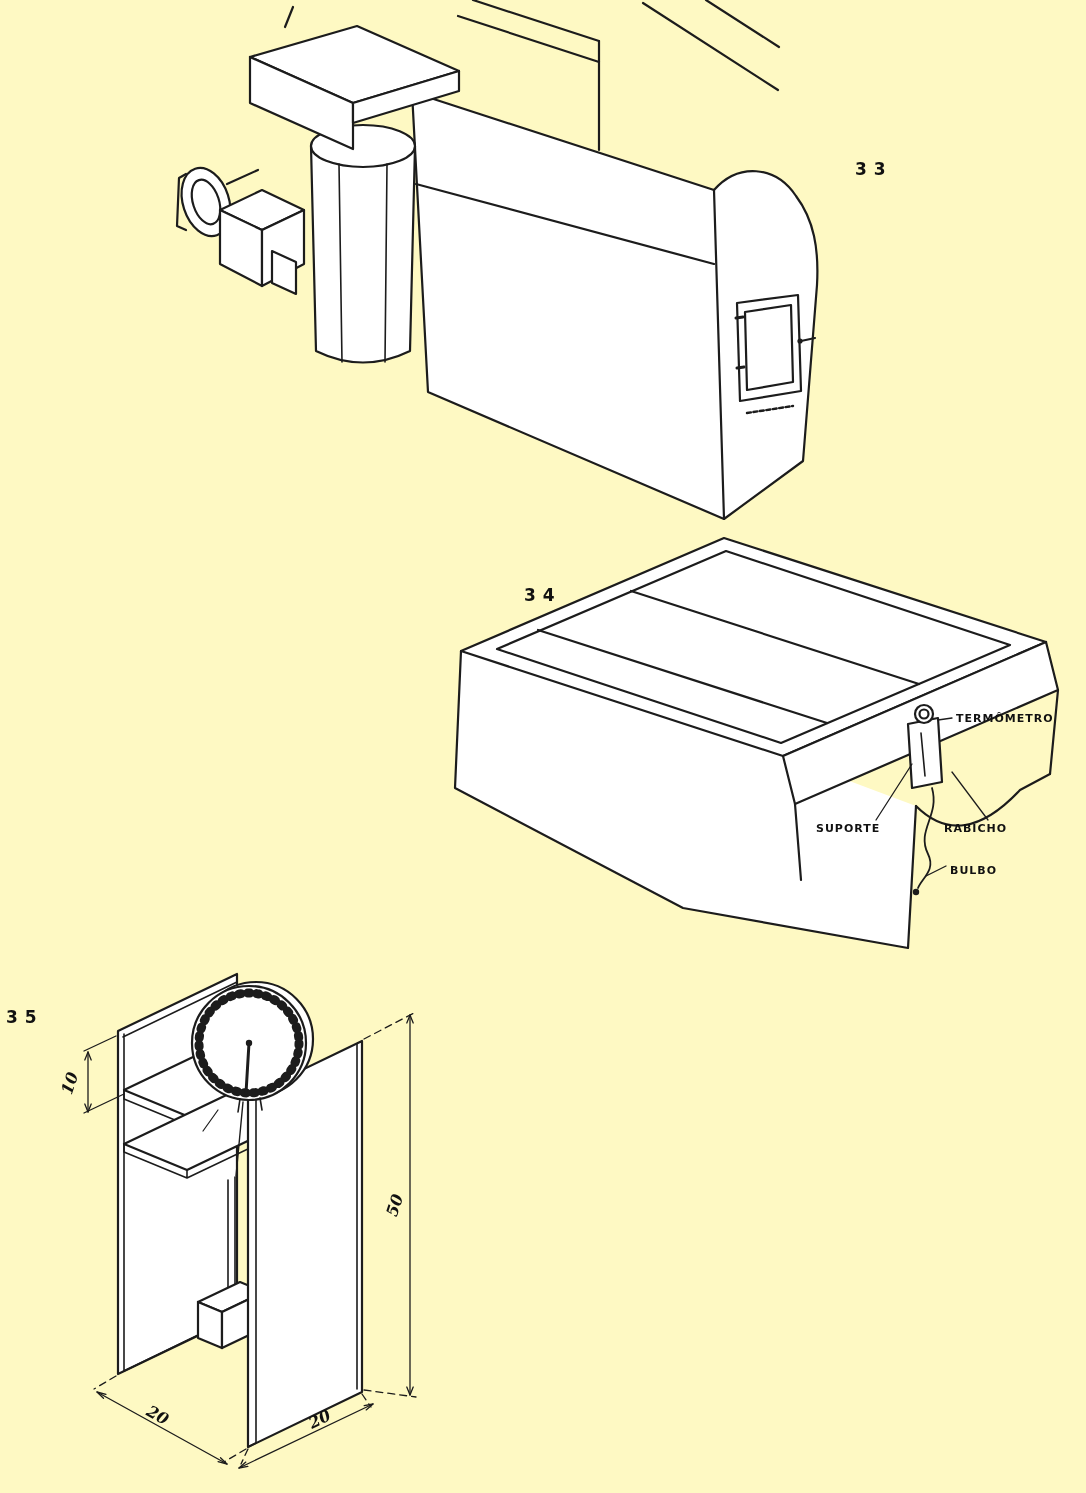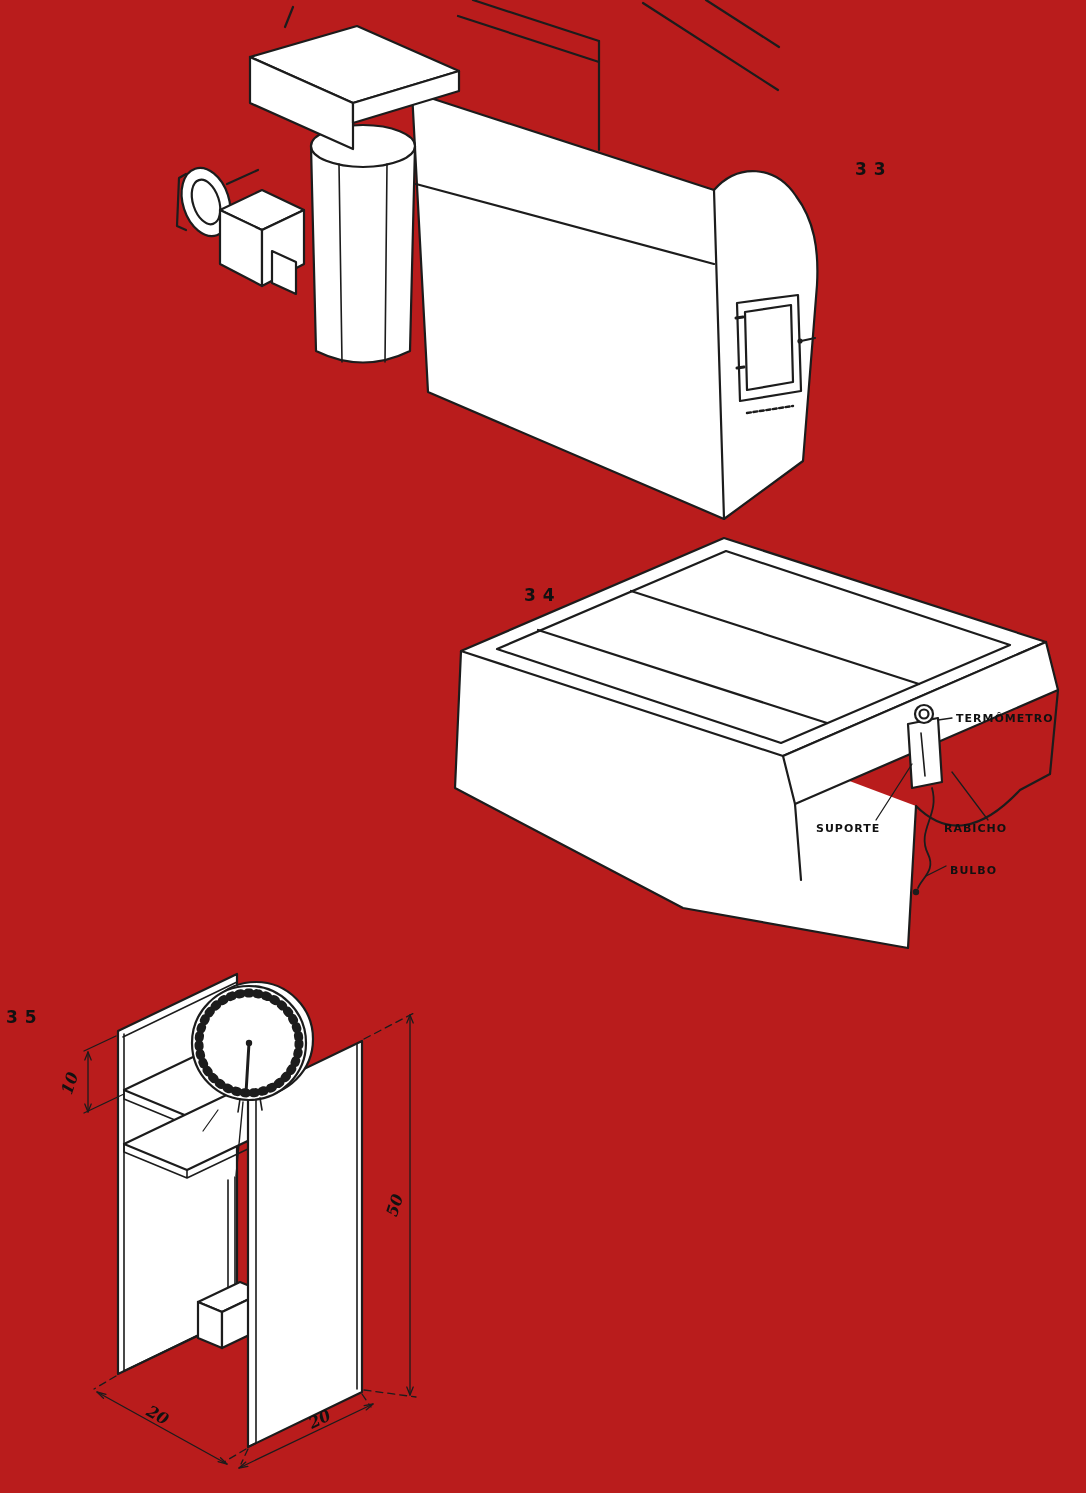--- a/index.html
+++ b/index.html
@@ -1,16 +1,16 @@
 <!DOCTYPE html>
 <html><head>
 <meta charset="utf-8">
 <style>
   html,body{margin:0;padding:0;background:#ffffff;}
-  .page{width:1086px;height:1493px;background:#b91c1c;position:relative;overflow:hidden;}
+  .page{width:1086px;height:1493px;background:#fef9c3;position:relative;overflow:hidden;}
   svg{display:block;}
   .stroke{stroke:#1c1c1c;fill:none;stroke-width:2.2;stroke-linecap:round;stroke-linejoin:round;}
   .thin{stroke:#1c1c1c;fill:none;stroke-width:1.3;stroke-linecap:round;stroke-linejoin:round;}
   .lbl{font:700 11px "DejaVu Sans",sans-serif;letter-spacing:1px;fill:#111;}
   .fignum{font:600 17px "DejaVu Sans",sans-serif;letter-spacing:7px;fill:#111;}
   .dim{font:italic 700 16px "DejaVu Serif",serif;fill:#111;text-anchor:middle;}
 </style>
 </head>
 <body>
 

